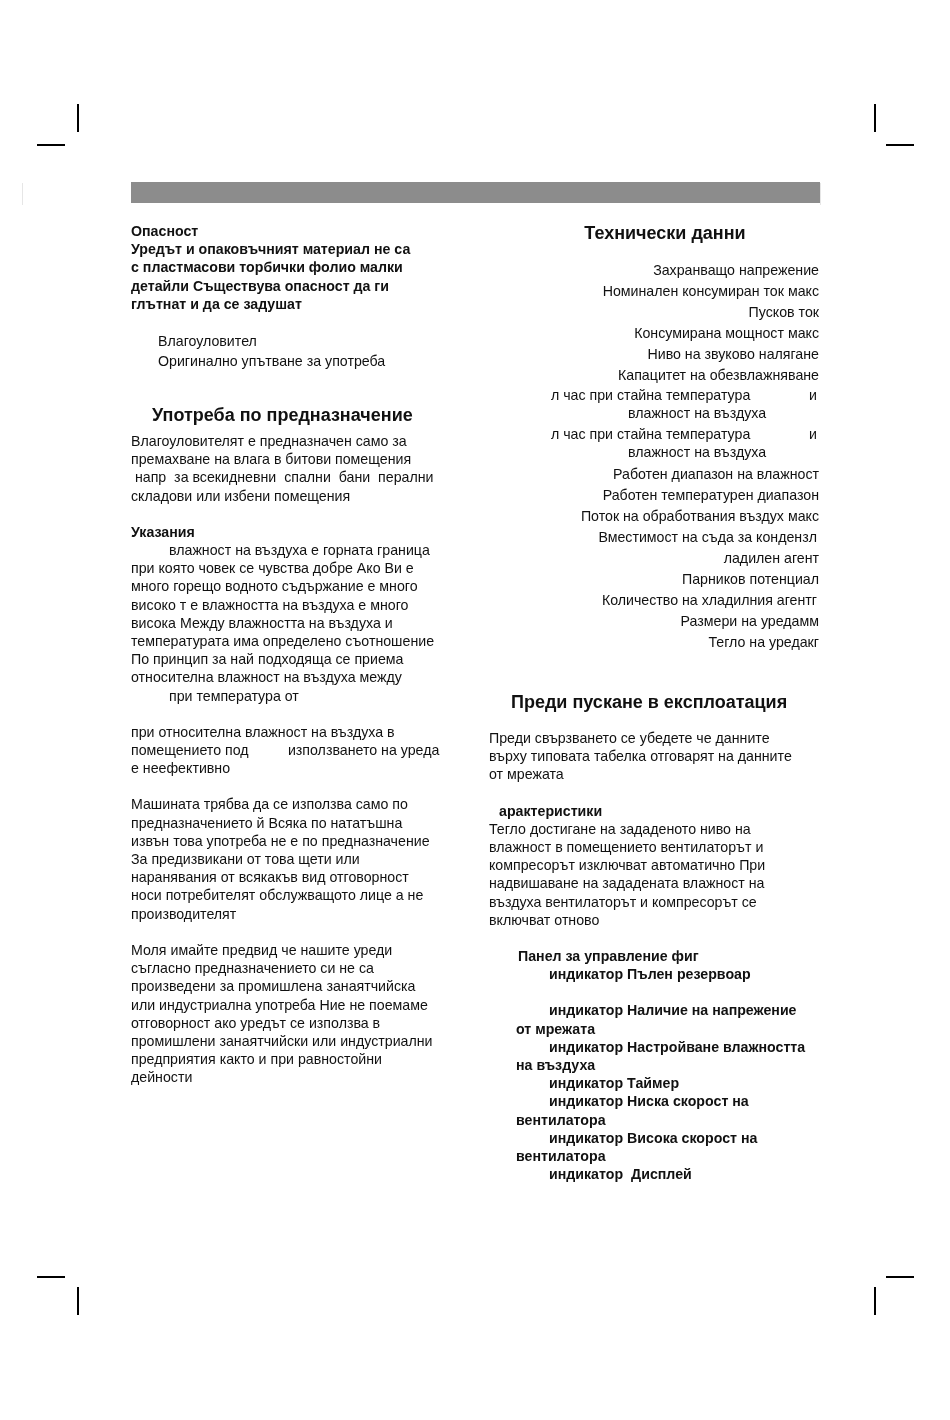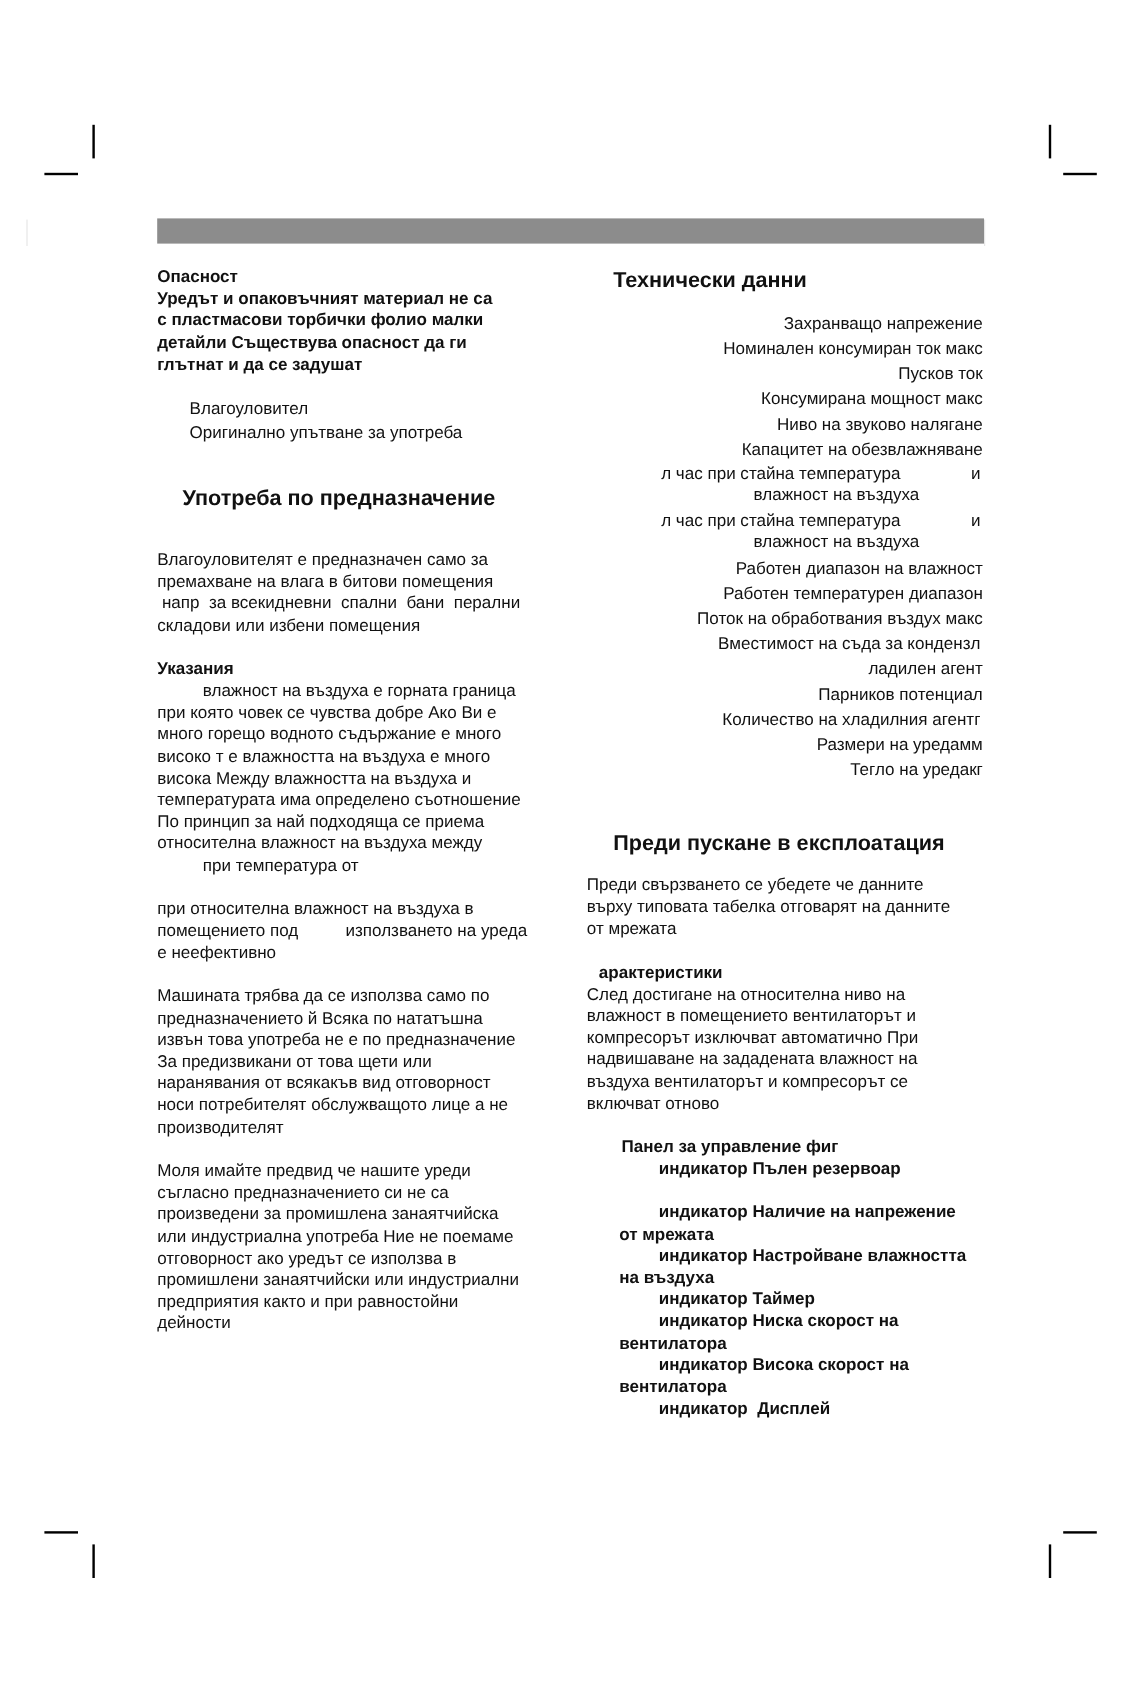--- a/index.html
+++ b/index.html
@@ -54,21 +54,21 @@
     <div class="b">глътнат и да се задушат</div>
   </div>
 
   <div style="margin-top:18px;" class="ind">
     <div style="line-height:20px;">Влагоуловител</div>
     <div style="line-height:20px;">Оригинално упътване за употреба</div>
   </div>
 
   <div class="h2" style="margin-top:33px;padding-left:21px;">Употреба по предназначение</div>
 
-  <div style="margin-top:32px;">
+  <div style="margin-top:6px;">
     <div>Влагоуловителят е предназначен само за</div>
     <div>премахване на влага в битови помещения</div>
     <div style="white-space:pre;"> напр  за всекидневни  спални  бани  перални</div>
     <div>складови или избени помещения</div>
   </div>
 
   <div style="margin-top:18px;">
     <div class="b">Указания</div>
     <div style="padding-left:38px;">влажност на въздуха е горната граница</div>
     <div>при която човек се чувства добре  Ако Ви е</div>
@@ -103,21 +103,21 @@
     <div>произведени за промишлена  занаятчийска</div>
     <div>или индустриална употреба  Ние не поемаме</div>
     <div>отговорност  ако уредът се използва в</div>
     <div>промишлени  занаятчийски или индустриални</div>
     <div>предприятия  както и при равностойни</div>
     <div>дейности</div>
   </div>
 </div>
 
 <div class="col col-right">
-  <div class="h2" style="padding-left:22px;">Технически данни</div>
+  <div class="h2" style="padding-left:22px;text-align:center;">Технически данни</div>
 
   <div style="margin-top:16px;">
     <div class="spec-row">
         <span>Захранващо напрежение</span>
         <span></span>
       </div>
     <div class="spec-row">
         <span>Номинален консумиран ток макс</span>
         <span></span>
       </div>
@@ -190,21 +190,21 @@
   <div class="h2" style="margin-top:38px;padding-left:22px;">Преди пускане в експлоатация</div>
 
   <div style="margin-top:16px;">
     <div>Преди свързването се убедете  че данните</div>
     <div>върху типовата табелка отговарят на данните</div>
     <div>от мрежата</div>
   </div>
 
   <div style="margin-top:18px;">
     <div class="b" style="padding-left:10px;">арактеристики</div>
-    <div>След достигане на относителна ниво на</div>
+    <div>Тегло достигане на зададеното ниво на</div>
     <div>влажност в помещението вентилаторът и</div>
     <div>компресорът изключват автоматично  При</div>
     <div>надвишаване на зададената влажност на</div>
     <div>въздуха вентилаторът и компресорът се</div>
     <div>включват отново</div>
   </div>
 
   <div style="margin-top:18px;padding-left:27px;">
     <div class="b" style="padding-left:2px;">Панел за управление  фиг</div>
 

